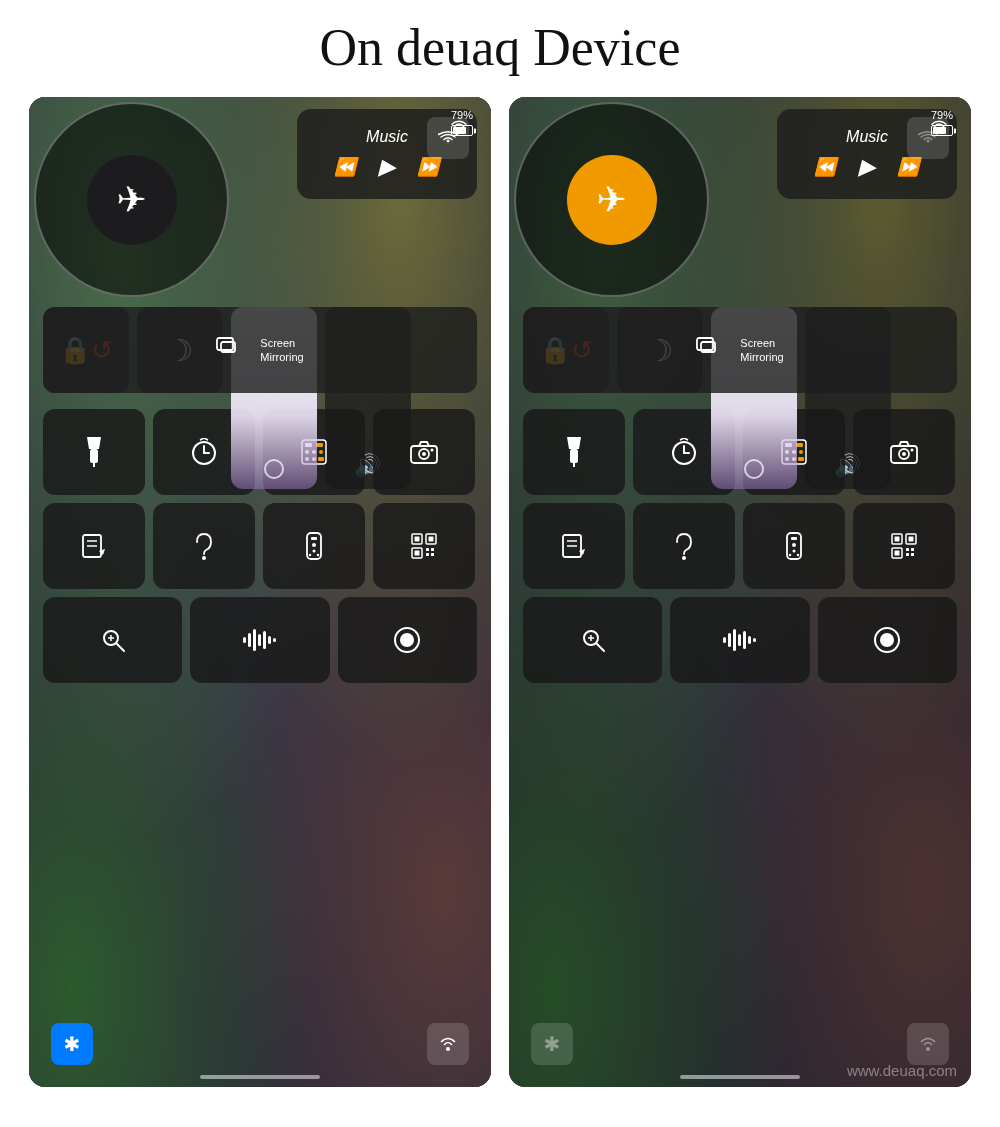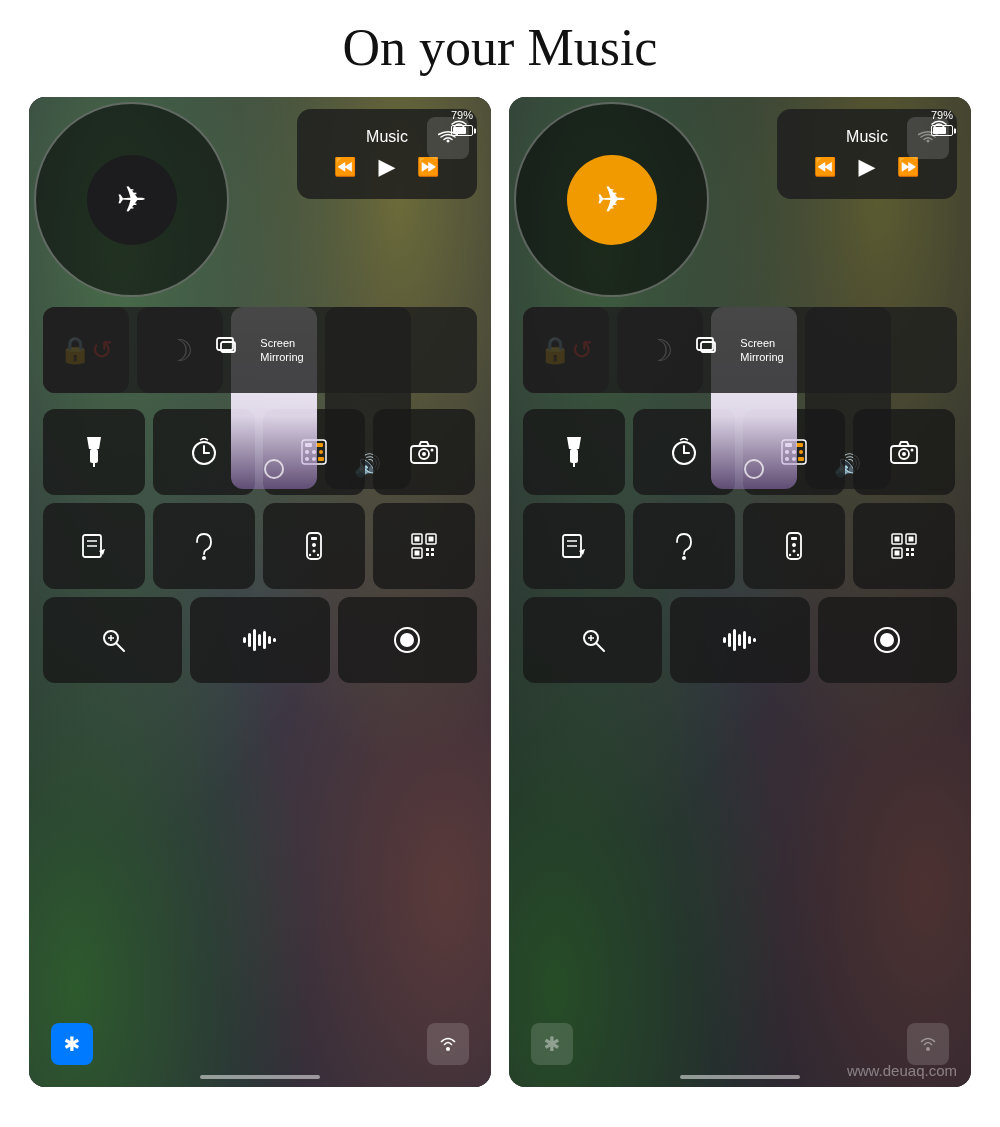--- a/index.html
+++ b/index.html
@@ -176,20 +176,21 @@
       width: 180px;
       height: 90px;
       background: rgba(30,30,30,0.85);
       border-radius: 14px;
       z-index: 5;
       display: flex;
       flex-direction: column;
       align-items: center;
       justify-content: center;
       gap: 8px;
+      font-style: italic;
     }
 
     .music-title {
       color: white;
       font-size: 16px;
       font-family: -apple-system, sans-serif;
       font-weight: 500;
     }
 
     .music-controls {
@@ -355,21 +356,21 @@
       display: flex;
       align-items: center;
       justify-content: center;
       font-size: 28px;
       color: white;
     }
   </style>
 </head>
 <body>
 
-<div class="page-title">On your Music</div>
+<div class="page-title">On deuaq Device</div>
 
 <div class="screens-container">
 
   <div class="phone-screen">
     <div class="cc-bg"></div>
 
     <div class="status-bar">
       <span class="battery-text">79%</span>
       <div class="battery-icon">
         <div class="battery-fill"></div>

